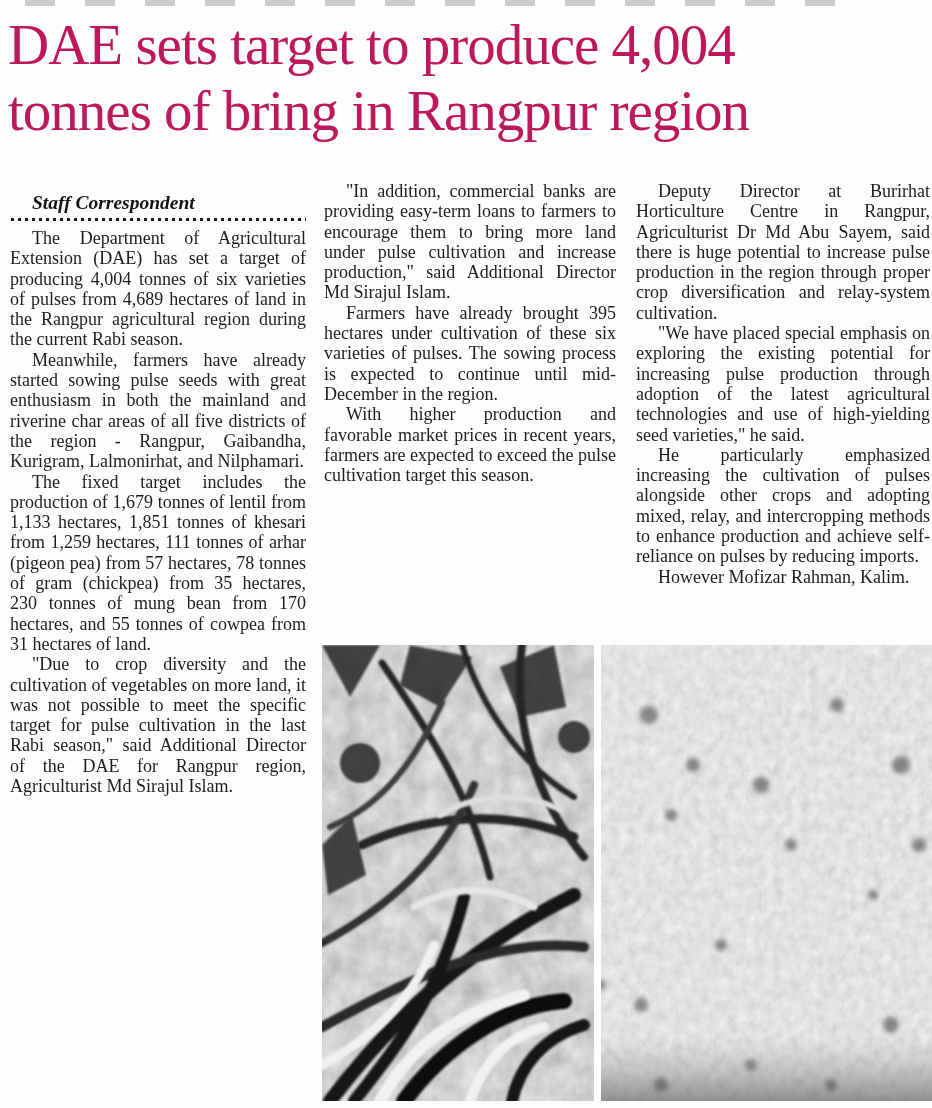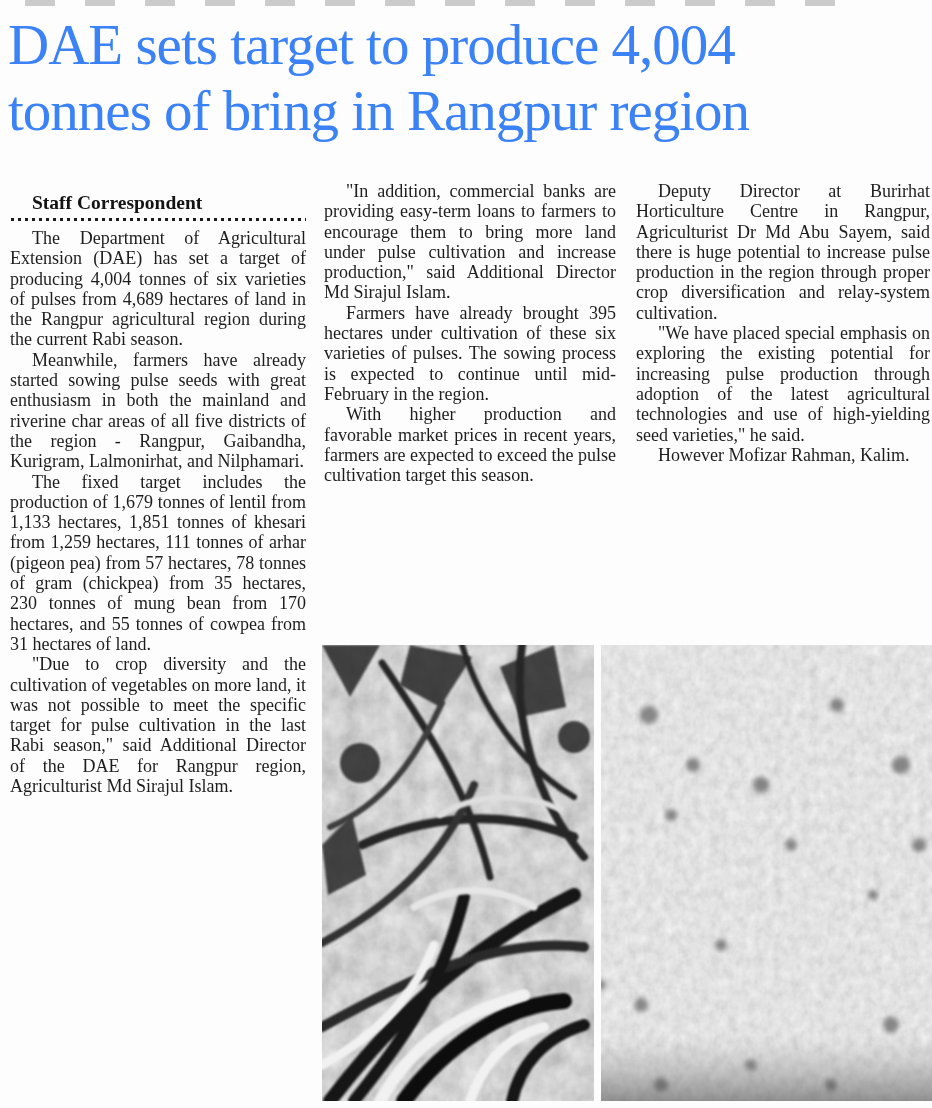--- a/index.html
+++ b/index.html
@@ -12,38 +12,38 @@
     color:#1d1d1d;
   }
   
   .crop-strip{
     position:absolute;left:25px;top:0;width:835px;height:6px;
     background-image:repeating-linear-gradient(90deg,#8f8f8f 0 30px,transparent 30px 60px);
     opacity:.45;
   }
   .headline{
     position:absolute;left:8px;top:12px;width:918px;
-    margin:0;font-weight:400;color:#3b82f6;
+    margin:0;font-weight:400;color:#be185d;
     font-size:57px;line-height:66px;letter-spacing:-1px;
     font-family:"Liberation Serif", serif;
   }
   .headline span{display:block;white-space:nowrap;}
   .col{
     position:absolute;
     font-size:18px;line-height:20.3px;text-align:justify;
     color:#1d1d1d;
   }
   .col p{margin:0;text-indent:22px;}
   .col p.no-indent{text-indent:0;}
   .col1{left:10px;top:192px;width:296px;}
   .col2{left:324px;top:181px;width:292px;}
   .col3{left:636px;top:181px;width:294px;}
   .byline{
     font-weight:bold;font-size:19.5px;line-height:22px;
-    color:#141414;text-align:left;text-indent:0;margin:0;
+    color:#141414;text-align:left;text-indent:0;margin:0;font-style:italic;
   }
   .byline-rule{
     height:5px;margin:3px 0 6px 0;
     background-image:radial-gradient(circle at 2.5px 2.5px,#1c1c1c 1.7px,transparent 2px);
     background-size:7px 5px;background-repeat:repeat-x;
   }
   .photo{
     position:absolute;top:645px;height:456px;overflow:hidden;
     background:#c9c9c9;
   }
@@ -67,27 +67,28 @@
     <p class="byline">Staff Correspondent</p>
     <div class="byline-rule"></div>
     <p>The Department of Agricultural Extension (DAE) has set a target of producing 4,004 tonnes of six varieties of pulses from 4,689 hectares of land in the Rangpur agricultural region during the current Rabi season.</p>
     <p>Meanwhile, farmers have already started sowing pulse seeds with great enthusiasm in both the mainland and riverine char areas of all five districts of the region - Rangpur, Gaibandha, Kurigram, Lalmonirhat, and Nilphamari.</p>
     <p>The fixed target includes the production of 1,679 tonnes of lentil from 1,133 hectares, 1,851 tonnes of khesari from 1,259 hectares, 111 tonnes of arhar (pigeon pea) from 57 hectares, 78 tonnes of gram (chickpea) from 35 hectares, 230 tonnes of mung bean from 170 hectares, and 55 tonnes of cowpea from 31 hectares of land.</p>
     <p>"Due to crop diversity and the cultivation of vegetables on more land, it was not possible to meet the specific target for pulse cultivation in the last Rabi season," said Additional Director of the DAE for Rangpur region, Agriculturist Md Sirajul Islam.</p>
   </div>
 
   <div class="col col2">
     <p>"In addition, commercial banks are providing easy-term loans to farmers to encourage them to bring more land under pulse cultivation and increase production," said Additional Director Md Sirajul Islam.</p>
-    <p>Farmers have already brought 395 hectares under cultivation of these six varieties of pulses. The sowing process is expected to continue until mid-February in the region.</p>
+    <p>Farmers have already brought 395 hectares under cultivation of these six varieties of pulses. The sowing process is expected to continue until mid-December in the region.</p>
     <p>With higher production and favorable market prices in recent years, farmers are expected to exceed the pulse cultivation target this season.</p>
   </div>
 
   <div class="col col3">
     <p>Deputy Director at Burirhat Horticulture Centre in Rangpur, Agriculturist Dr Md Abu Sayem, said there is huge potential to increase pulse production in the region through proper crop diversification and relay-system cultivation.</p>
     <p>"We have placed special emphasis on exploring the existing potential for increasing pulse production through adoption of the latest agricultural technologies and use of high-yielding seed varieties," he said.</p>
+    <p>He particularly emphasized increasing the cultivation of pulses alongside other crops and adopting mixed, relay, and intercropping methods to enhance production and achieve self-reliance on pulses by reducing imports.</p>
     <p>However Mofizar Rahman, Kalim.</p>
   </div>
 
   <figure class="photo photo-left" style="margin:0;" aria-label="Black-and-white close-up of tangled pulse bean pods on plants">
     <svg viewBox="0 0 272 456" preserveAspectRatio="none" role="img">
       <defs>
         <filter id="lf-noise" x="0%" y="0%" width="100%" height="100%">
           <feTurbulence type="fractalNoise" baseFrequency="0.05 0.045" numOctaves="4" seed="7"></feTurbulence>
           <feColorMatrix type="saturate" values="0"></feColorMatrix>
           <feComponentTransfer>

